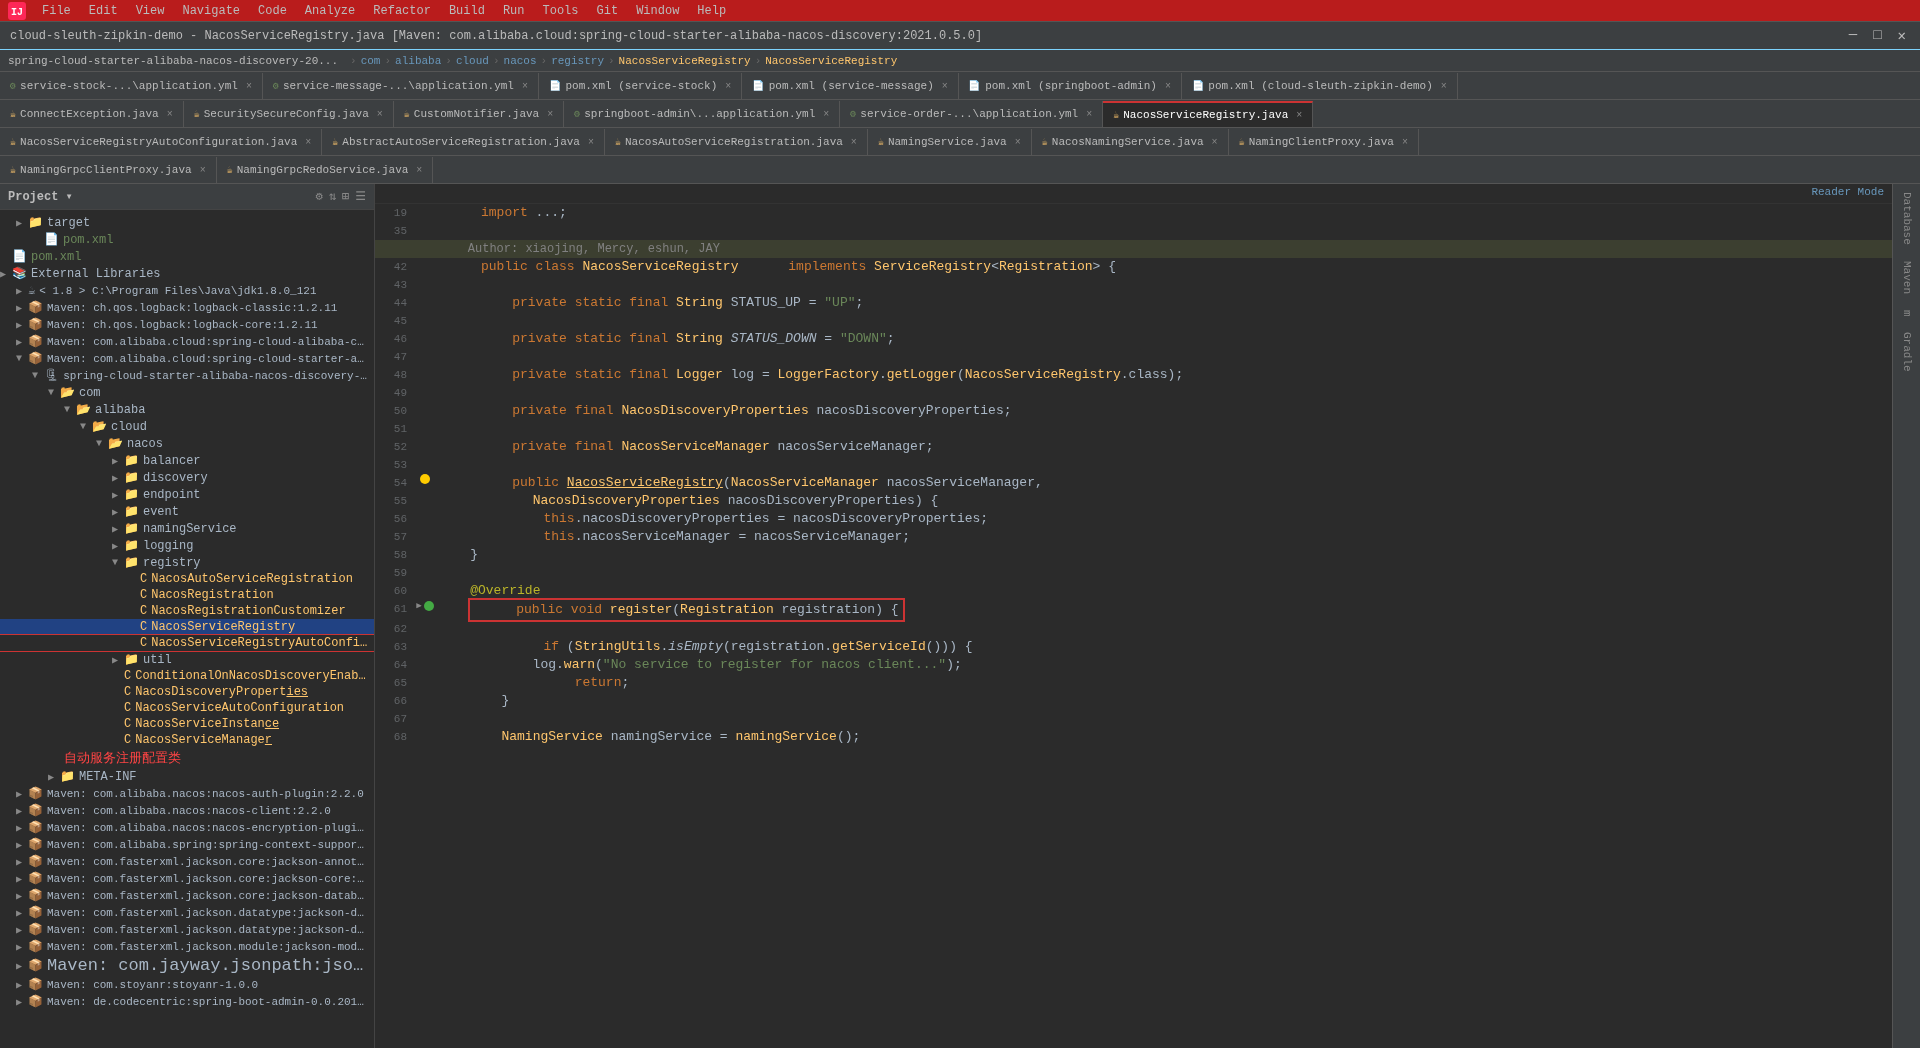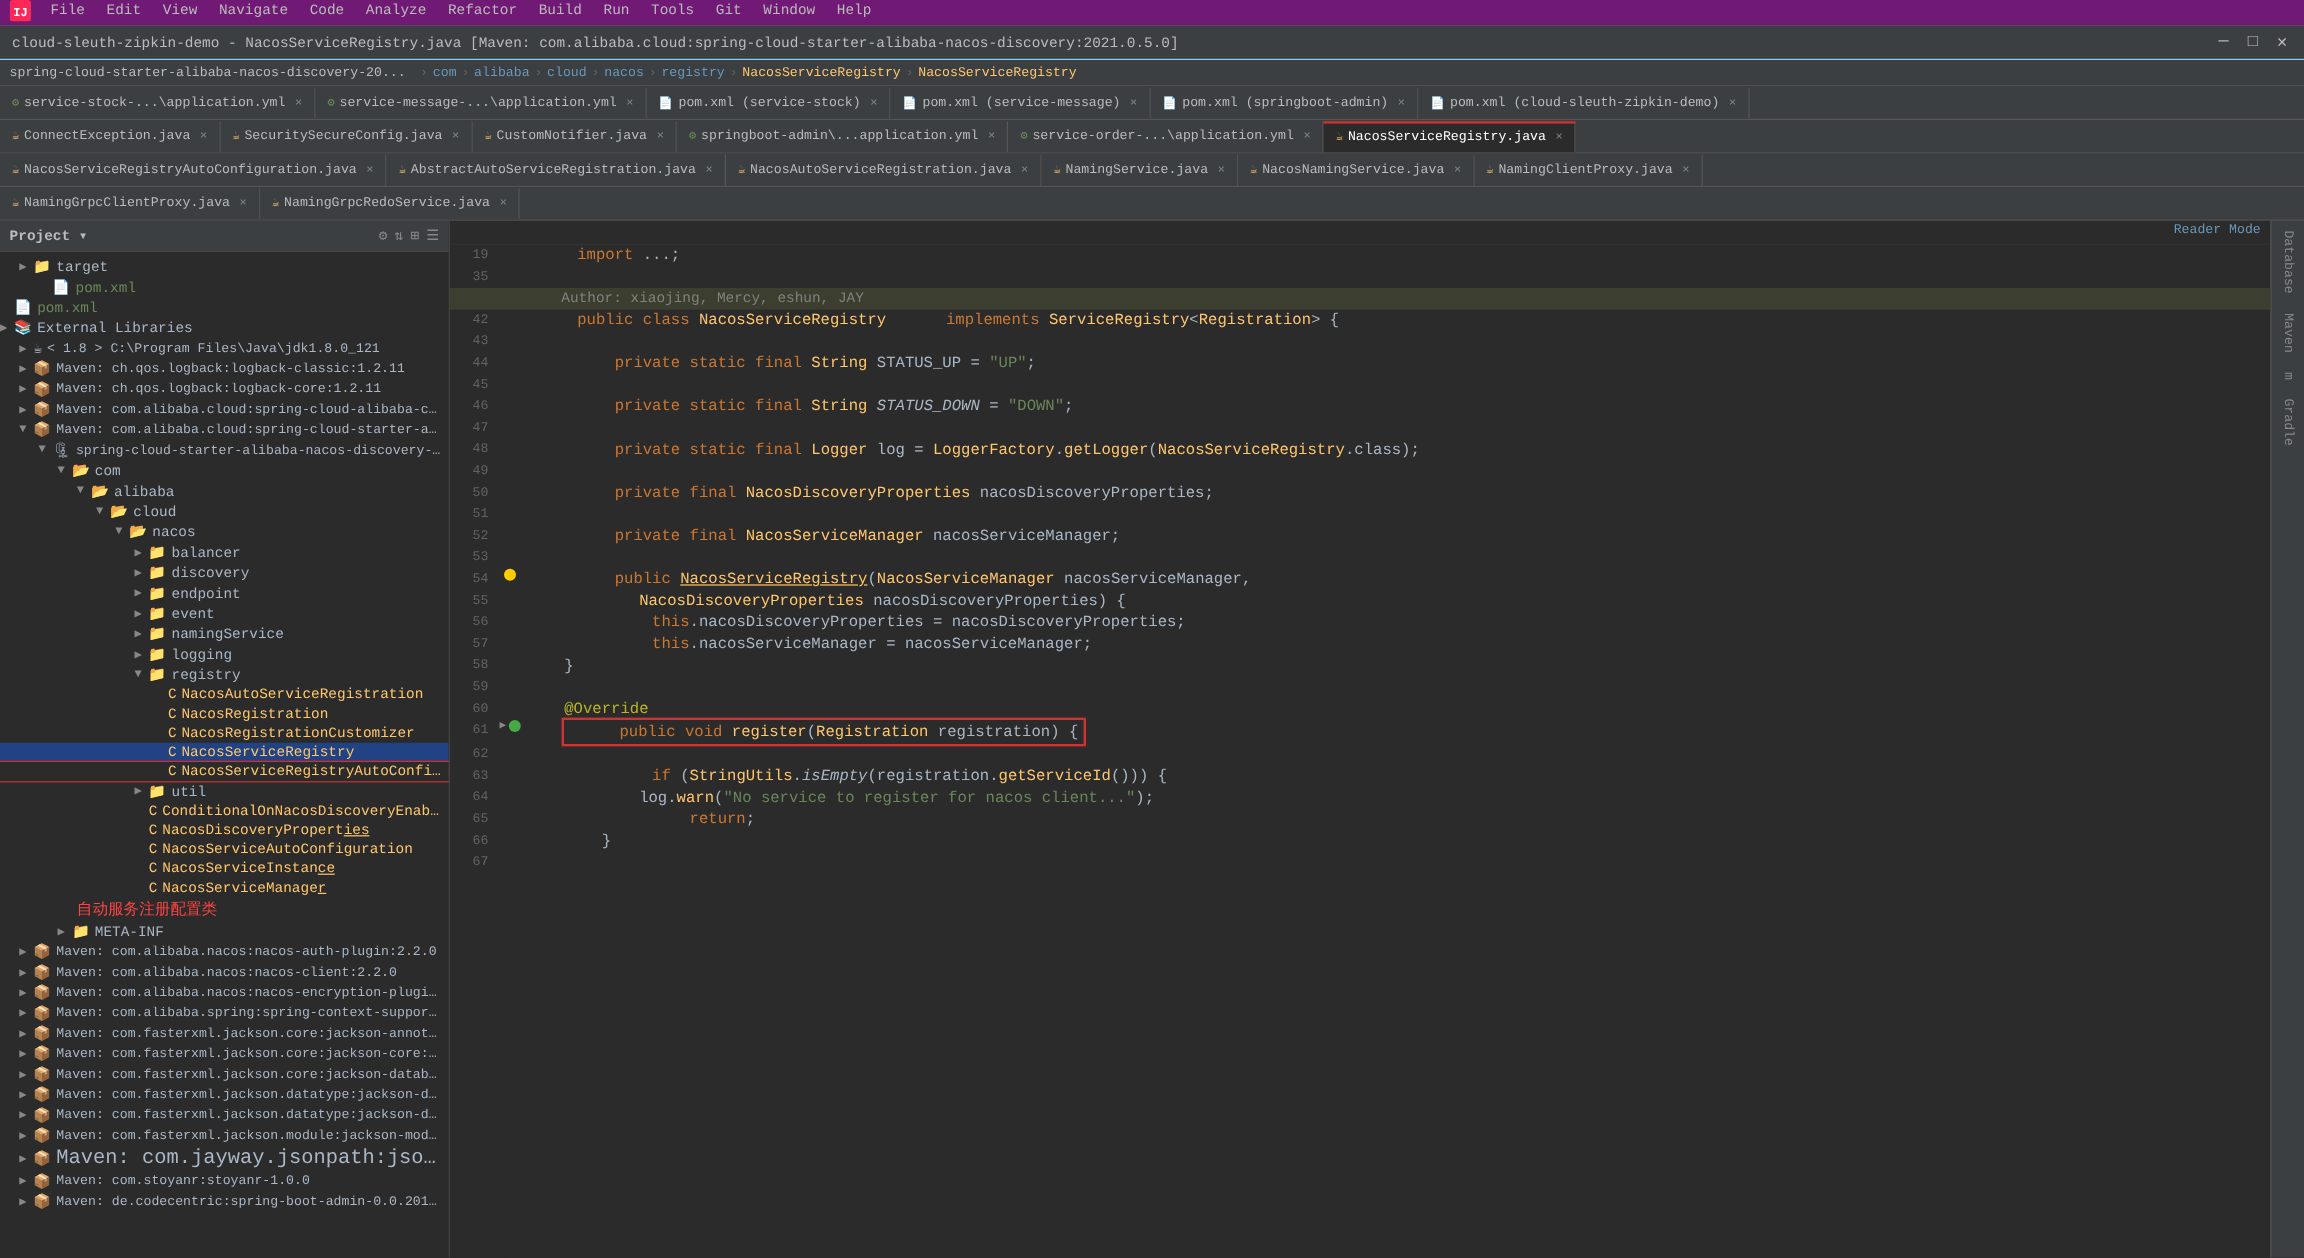--- a/index.html
+++ b/index.html
@@ -8,24 +8,24 @@
       background: #2b2b2b;
       color: #a9b7c6;
       font-size: 12px;
       overflow: hidden;
       width: 1920px;
       height: 1048px;
     }
 
     
     #menu-bar {
-      background: #701a75;
+      background: #b91c1c;
       height: 22px;
       display: flex;
-      align-items: flex-start;
+      align-items: center;
       padding: 0 8px;
       gap: 2px;
       border-bottom: 1px solid #555;
     }
     .menu-item {
       color: #bbbbbb;
       padding: 2px 8px;
       cursor: pointer;
       font-size: 12px;
       white-space: nowrap;
@@ -1040,20 +1040,25 @@
         <span class="line-gutter"></span>
         <span class="code-content">        }</span>
       </div>
 
       <div class="code-line">
         <span class="line-num">67</span>
         <span class="line-gutter"></span>
         <span class="code-content"></span>
       </div>
 
+      <div class="code-line">
+        <span class="line-num">68</span>
+        <span class="line-gutter"></span>
+        <span class="code-content">        <span class="cls">NamingService</span> namingService = <span class="fn">namingService</span>();</span>
+      </div>
 
     </div>
   </div>
 
   <div id="right-sidebar">
     <span class="sidebar-icon">Database</span>
     <span class="sidebar-icon">Maven</span>
     <span class="sidebar-icon">m</span>
     <span class="sidebar-icon">Gradle</span>
   </div>

